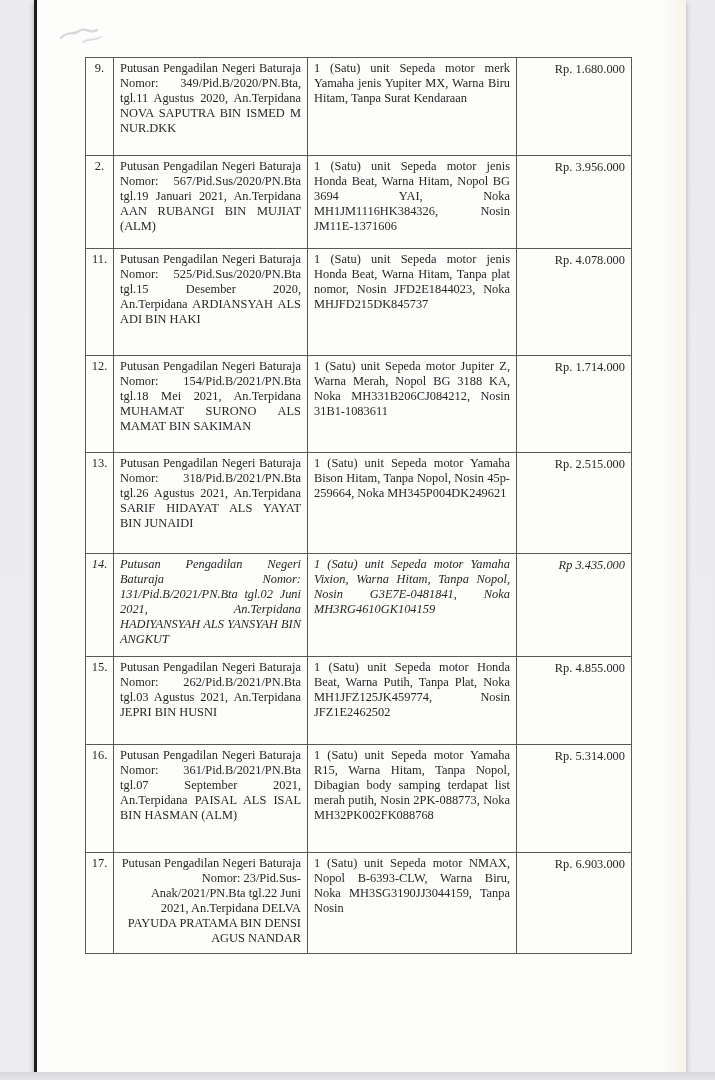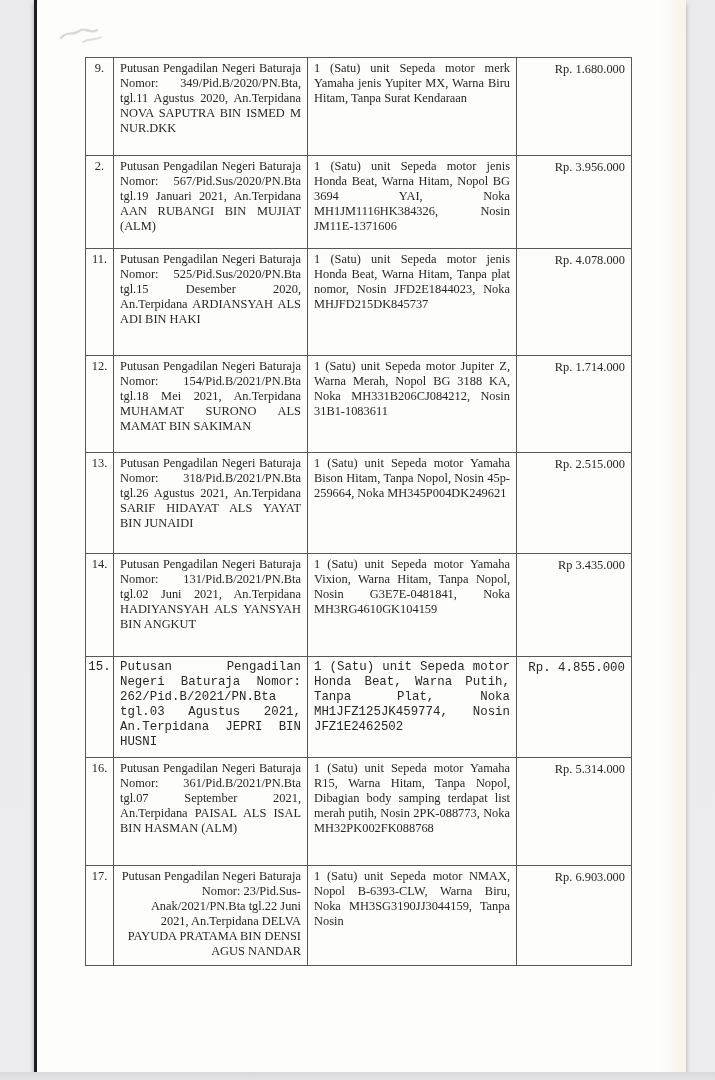--- a/index.html
+++ b/index.html
@@ -57,22 +57,22 @@
   td.dec-cell   { text-align: justify; }
   td.dec-cell.left { text-align: right; }
   td.item-cell  { text-align: justify; }
   td.value-cell { text-align: right; padding-top: 4px; white-space: nowrap; }
   
   .doc-table tr:nth-child(1) { height: 98px; }
   .doc-table tr:nth-child(2) { height: 93px; }
   .doc-table tr:nth-child(3) { height: 107px; }
   .doc-table tr:nth-child(4) { height: 97px; }
   .doc-table tr:nth-child(5) { height: 101px; }
-  .doc-table tr:nth-child(6) { height: 103px; }
-  .doc-table tr:nth-child(7) { height: 88px; font-family: Liberation Mono, monospace; }
+  .doc-table tr:nth-child(6) { height: 103px; font-style: italic; }
+  .doc-table tr:nth-child(7) { height: 88px; }
   .doc-table tr:nth-child(8) { height: 108px; margin-top: 32px; }
   .doc-table tr:nth-child(9) { height: 87px; }
   .bottom-edge {
     position: absolute;
     left: 0; right: 0; bottom: 0;
     height: 8px;
     background: linear-gradient(180deg, #d9d9db 0%, #e4e4e6 100%);
   }
 </style>
 </head>

